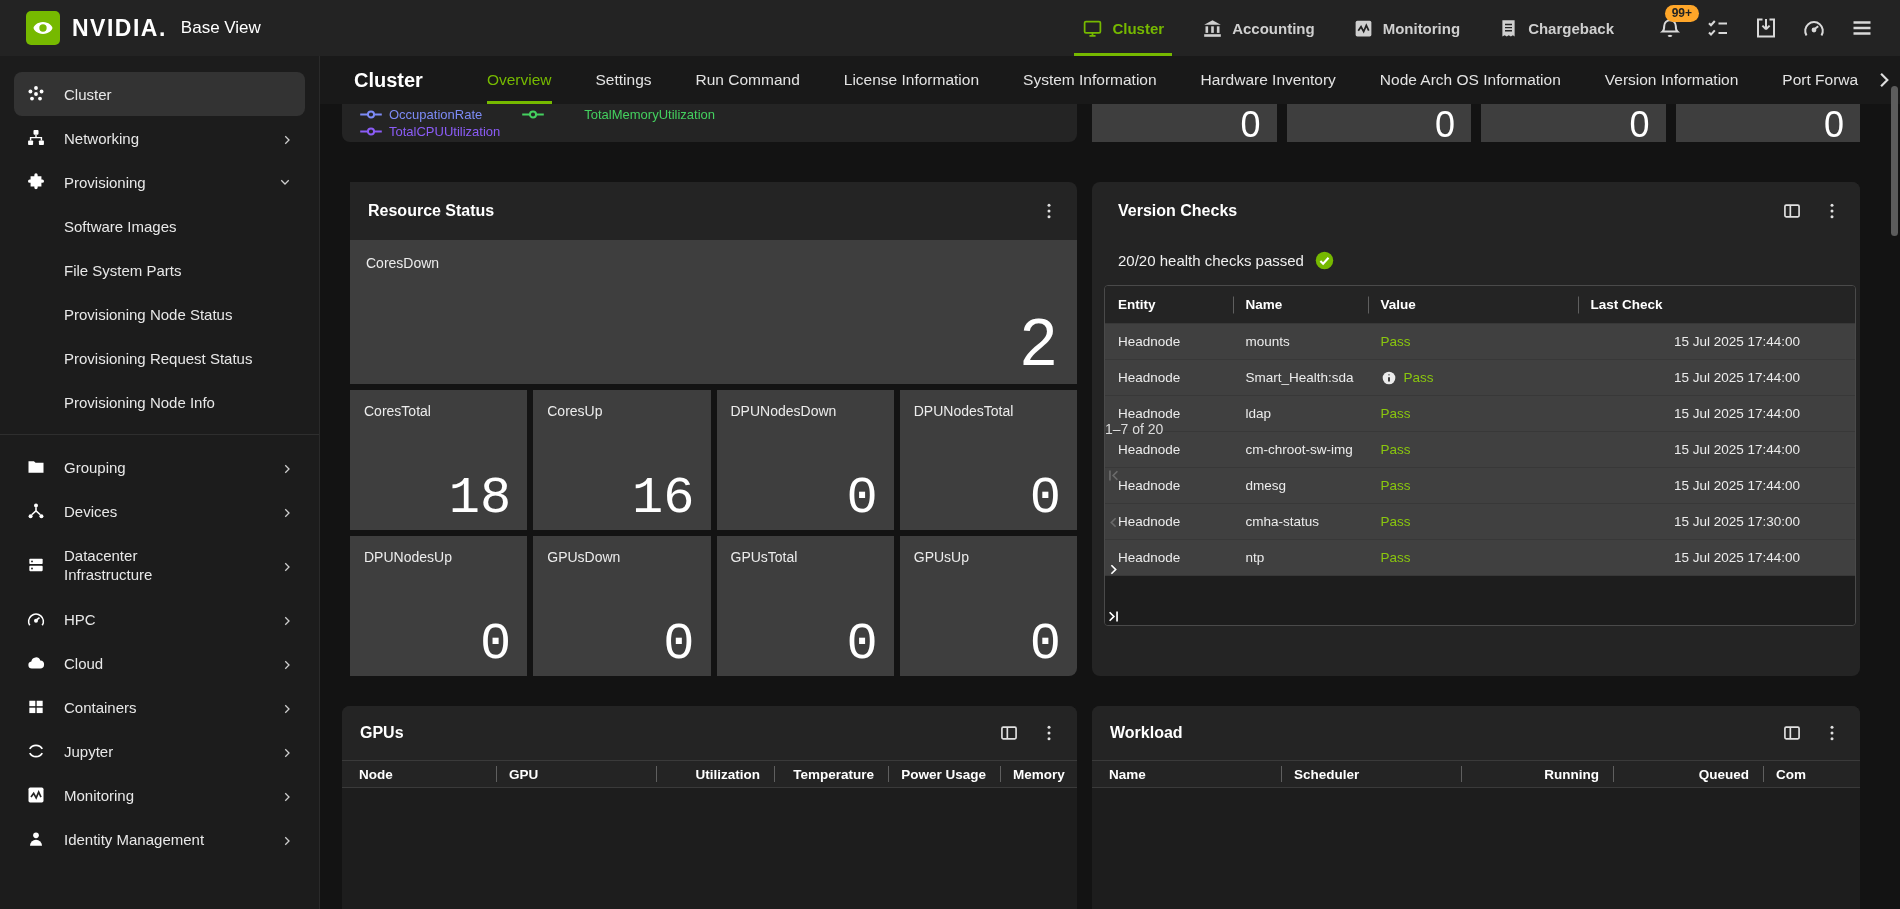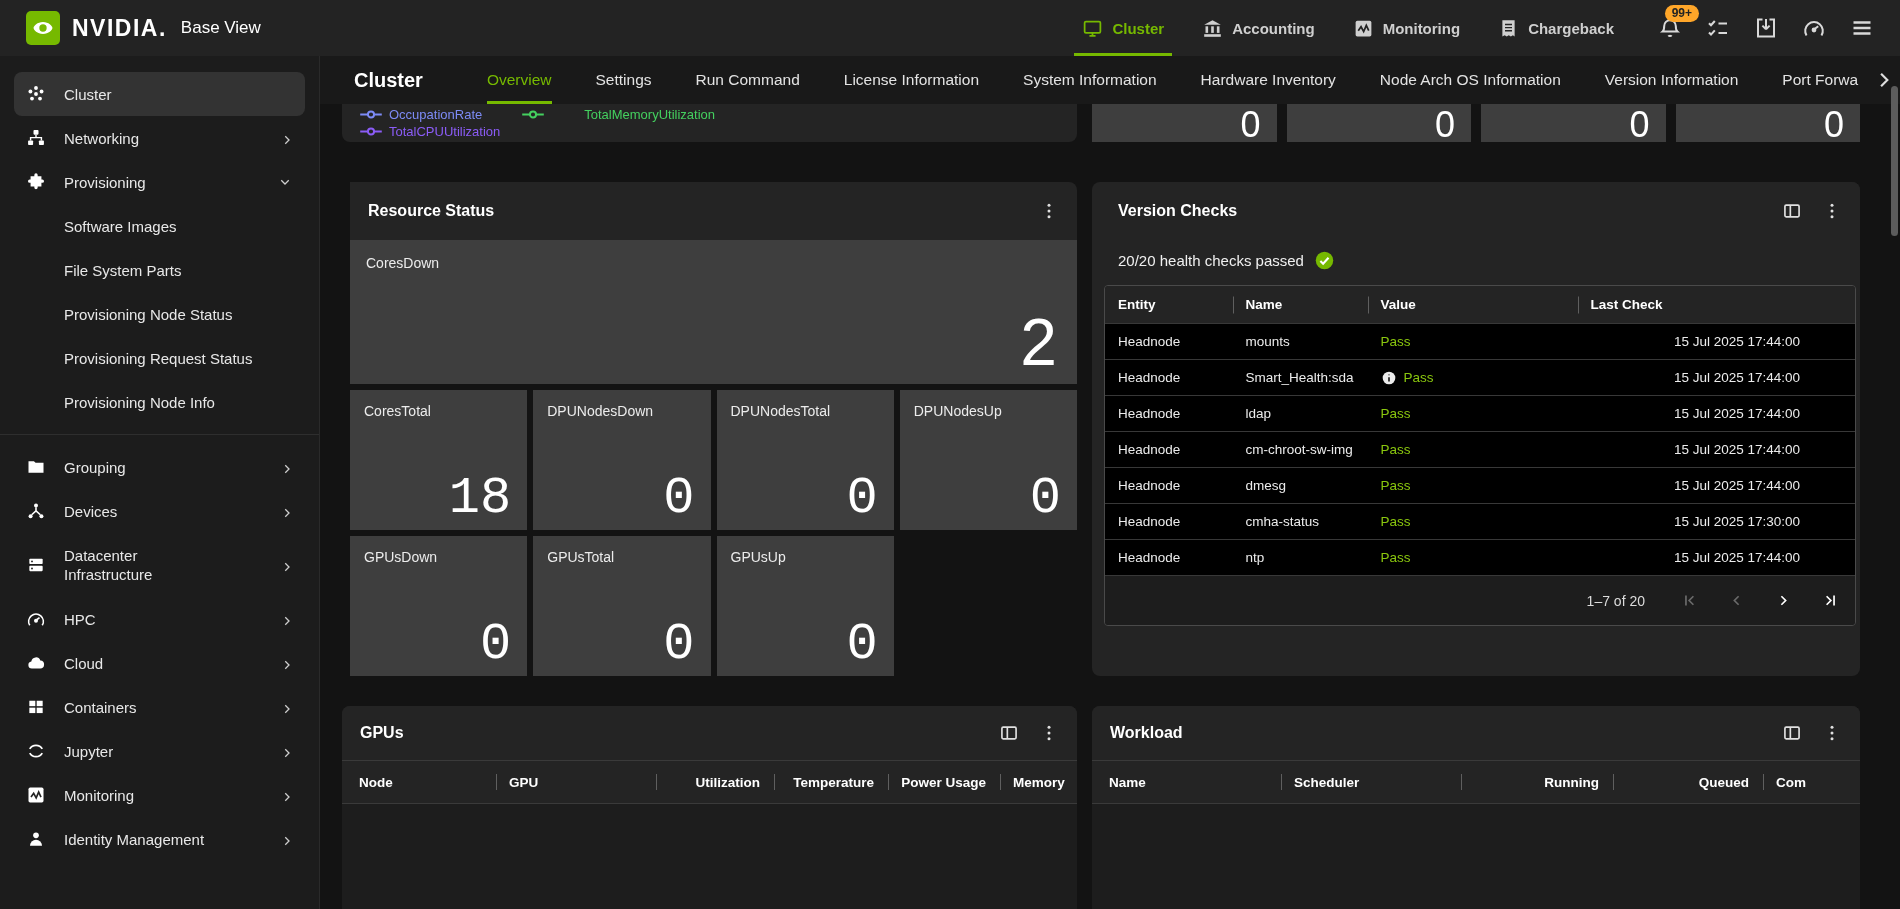--- a/index.html
+++ b/index.html
@@ -96,39 +96,39 @@
   .hc-card { background:#242424; }
   .hc-summary { display:flex; align-items:center; gap:10px; padding:10px 18px 14px 18px; font-size:15px; color:#f0f0f0; }
   .hc-summary svg { width:21px; height:21px; }
   .hc-table { margin:0 4px; border:1px solid #4a4a4a; border-radius:4px; overflow:hidden; }
   .hc-cols { display:grid; grid-template-columns:17% 18% 28% 31% 6%; }
   .hc-headrow { height:37px; background:#242424; align-items:center; }
   .hc-headrow .cell { font-weight:bold; font-size:13.5px; color:#fff; }
   .cell { padding-left:13px; position:relative; display:flex; align-items:center; height:100%; }
   .hc-headrow .cell + .cell::before { content:""; position:absolute; left:0; top:50%;
     transform:translateY(-50%); width:1px; height:17px; background:#5f5f5f; }
-  .hc-row { height:36px; background:#000000; border-top:1px solid #383838; align-items:center;
+  .hc-row { height:36px; background:#404040; border-top:1px solid #383838; align-items:center;
     font-size:13.5px; color:#ececec; }
   .pass { color:#8ac70e; display:flex; align-items:center; gap:7px; }
   .pass .info { width:16px; height:16px; display:inline-flex; }
   .pass .info svg { width:16px; height:16px; }
   .cell.right { justify-content:flex-end; padding-right:10px; padding-left:0; }
   .hc-footer { height:50px; background:#1d1d1d; border-top:1px solid #383838; display:flex;
-    align-items:center; justify-content:flex-end; gap:30px; padding-right:16px; }
+    justify-content:flex-end; gap:30px; padding-right:16px;flex-direction:column; }
   .pg-range { font-size:14px; color:#dcdcdc; margin-right:6px; }
   .pg-btn { width:17px; height:17px; cursor:pointer; }
   .pg-btn svg { width:17px; height:17px; }
   .pg-btn.disabled { color:#6a6a6a; }
   .pg-btn.enabled { color:#fff; }
 
   
   .bottom-row { margin-top:30px; height:203px; }
   .bt-card { background:#242424; border-radius:8px 8px 0 0; overflow:hidden; display:flex; flex-direction:column; }
   .bt-card .card-head { height:54px; min-height:54px; }
-  .bt-headrow { display:grid; height:44px; background:#242424; border-top:1px solid #3a3a3a;
+  .bt-headrow { display:grid; height:28px; background:#242424; border-top:1px solid #3a3a3a;
     border-bottom:1px solid #3a3a3a; align-items:center; padding:0 4px; }
   .bt-headrow .cell { font-weight:bold; font-size:13.5px; color:#fff; }
   .bt-headrow .cell + .cell::before { content:""; position:absolute; left:0; top:50%;
     transform:translateY(-50%); width:1px; height:16px; background:#5f5f5f; }
   .bt-headrow .cell.al-right { justify-content:flex-end; padding-right:14px; }
   .gpu-cols { grid-template-columns:150px 160px 118px 114px 112px 1fr; }
   .wl-cols { grid-template-columns:185px 180px 152px 150px 1fr; }
   .bt-body { flex:1; background:#1d1d1d; }
 
   
@@ -481,20 +481,24 @@
       <div class="rs-body">
         <div class="big-tile">
           <span class="tile-label">CoresDown</span>
           <span class="tile-val">2</span>
         </div>
         <div class="rs-grid">
 
         <div class="rs-tile">
               <span class="tile-label">CoresTotal</span>
               <span class="tile-val">18</span>
+            </div>
+            <div class="rs-tile">
+              <span class="tile-label">CoresUp</span>
+              <span class="tile-val">16</span>
             </div>
             <div class="rs-tile">
               <span class="tile-label">DPUNodesDown</span>
               <span class="tile-val">0</span>
             </div>
             <div class="rs-tile">
               <span class="tile-label">DPUNodesTotal</span>
               <span class="tile-val">0</span>
             </div>
             <div class="rs-tile">

